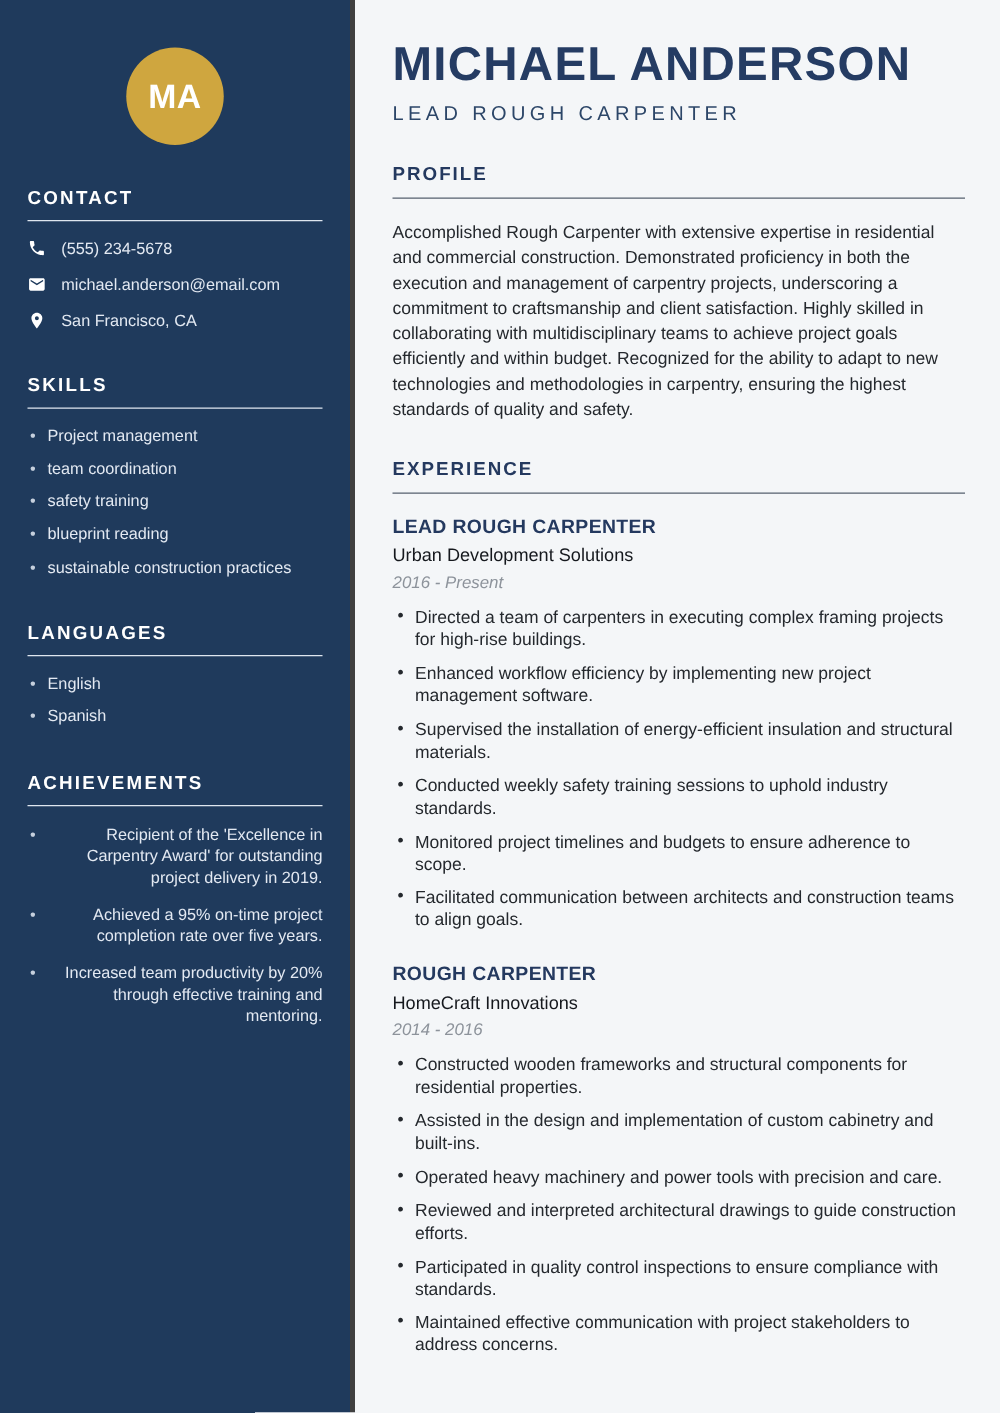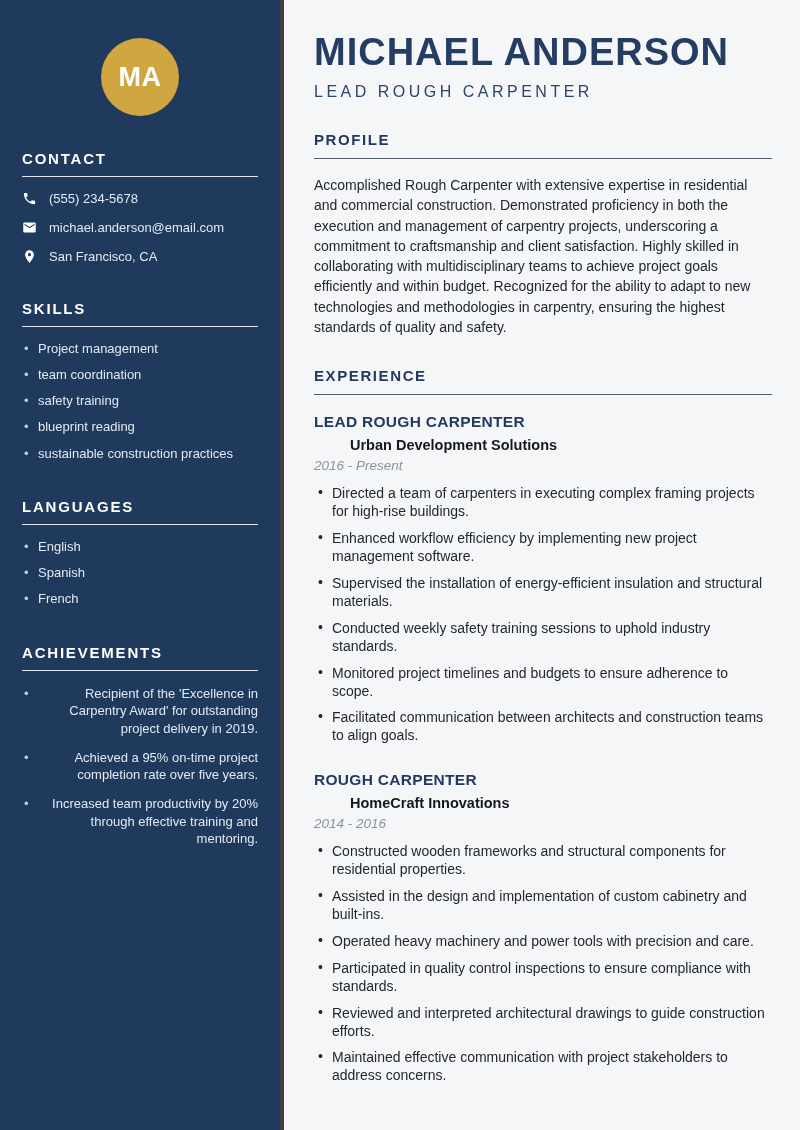--- a/index.html
+++ b/index.html
@@ -101,23 +101,22 @@
     color: #24282d;
     margin-top: 16px;
   }
   .job { margin-top: 18px; }
   .job.first { margin-top: 18px; }
   .job-role {
     color: #24395f; font-size: 15.5px; font-weight: bold;
     letter-spacing: 0.3px;
   }
   .job-company {
-    color: #15181d; font-size: 14.5px; font-weight: bold;
+    color: #15181d; font-size: 14.5px; font-weight: normal;
     margin-top: 6px;
-    margin-left: 36px;
   }
   .job-dates {
     color: #8d939b; font-size: 13.5px; font-style: italic;
     margin-top: 5px;
   }
   ul.job-list { list-style: none; margin-top: 12px; }
   ul.job-list li {
     position: relative;
     padding-left: 18px;
     font-size: 14px;
@@ -182,21 +181,20 @@
           <li>blueprint reading</li>
           <li>sustainable construction practices</li>
         </ul>
     </section>
 
     <section class="side-section">
       <div class="side-heading">LANGUAGES</div>
       <ul class="side-list">
           <li>English</li>
           <li>Spanish</li>
-          <li>French</li>
         </ul>
     </section>
 
 
     <section class="side-section">
       <div class="side-heading">ACHIEVEMENTS</div>
       <ul class="side-list achieve-list">
           <li>Recipient of the 'Excellence in Carpentry Award' for outstanding project delivery in 2019.</li>
           <li>Achieved a 95% on-time project completion rate over five years.</li>
           <li>Increased team productivity by 20% through effective training and mentoring.</li>
@@ -233,22 +231,22 @@
       </div>
 
       <div class="job">
         <div class="job-role">ROUGH CARPENTER</div>
         <div class="job-company">HomeCraft Innovations</div>
         <div class="job-dates">2014 - 2016</div>
         <ul class="job-list">
             <li>Constructed wooden frameworks and structural components for residential properties.</li>
             <li>Assisted in the design and implementation of custom cabinetry and built-ins.</li>
             <li>Operated heavy machinery and power tools with precision and care.</li>
+            <li>Reviewed and interpreted architectural drawings to guide construction efforts.</li>
             <li>Participated in quality control inspections to ensure compliance with standards.</li>
-            <li>Reviewed and interpreted architectural drawings to guide construction efforts.</li>
             <li>Maintained effective communication with project stakeholders to address concerns.</li>
           </ul>
       </div>
 
     </section>
 
   </main>
 
 </div>
 

